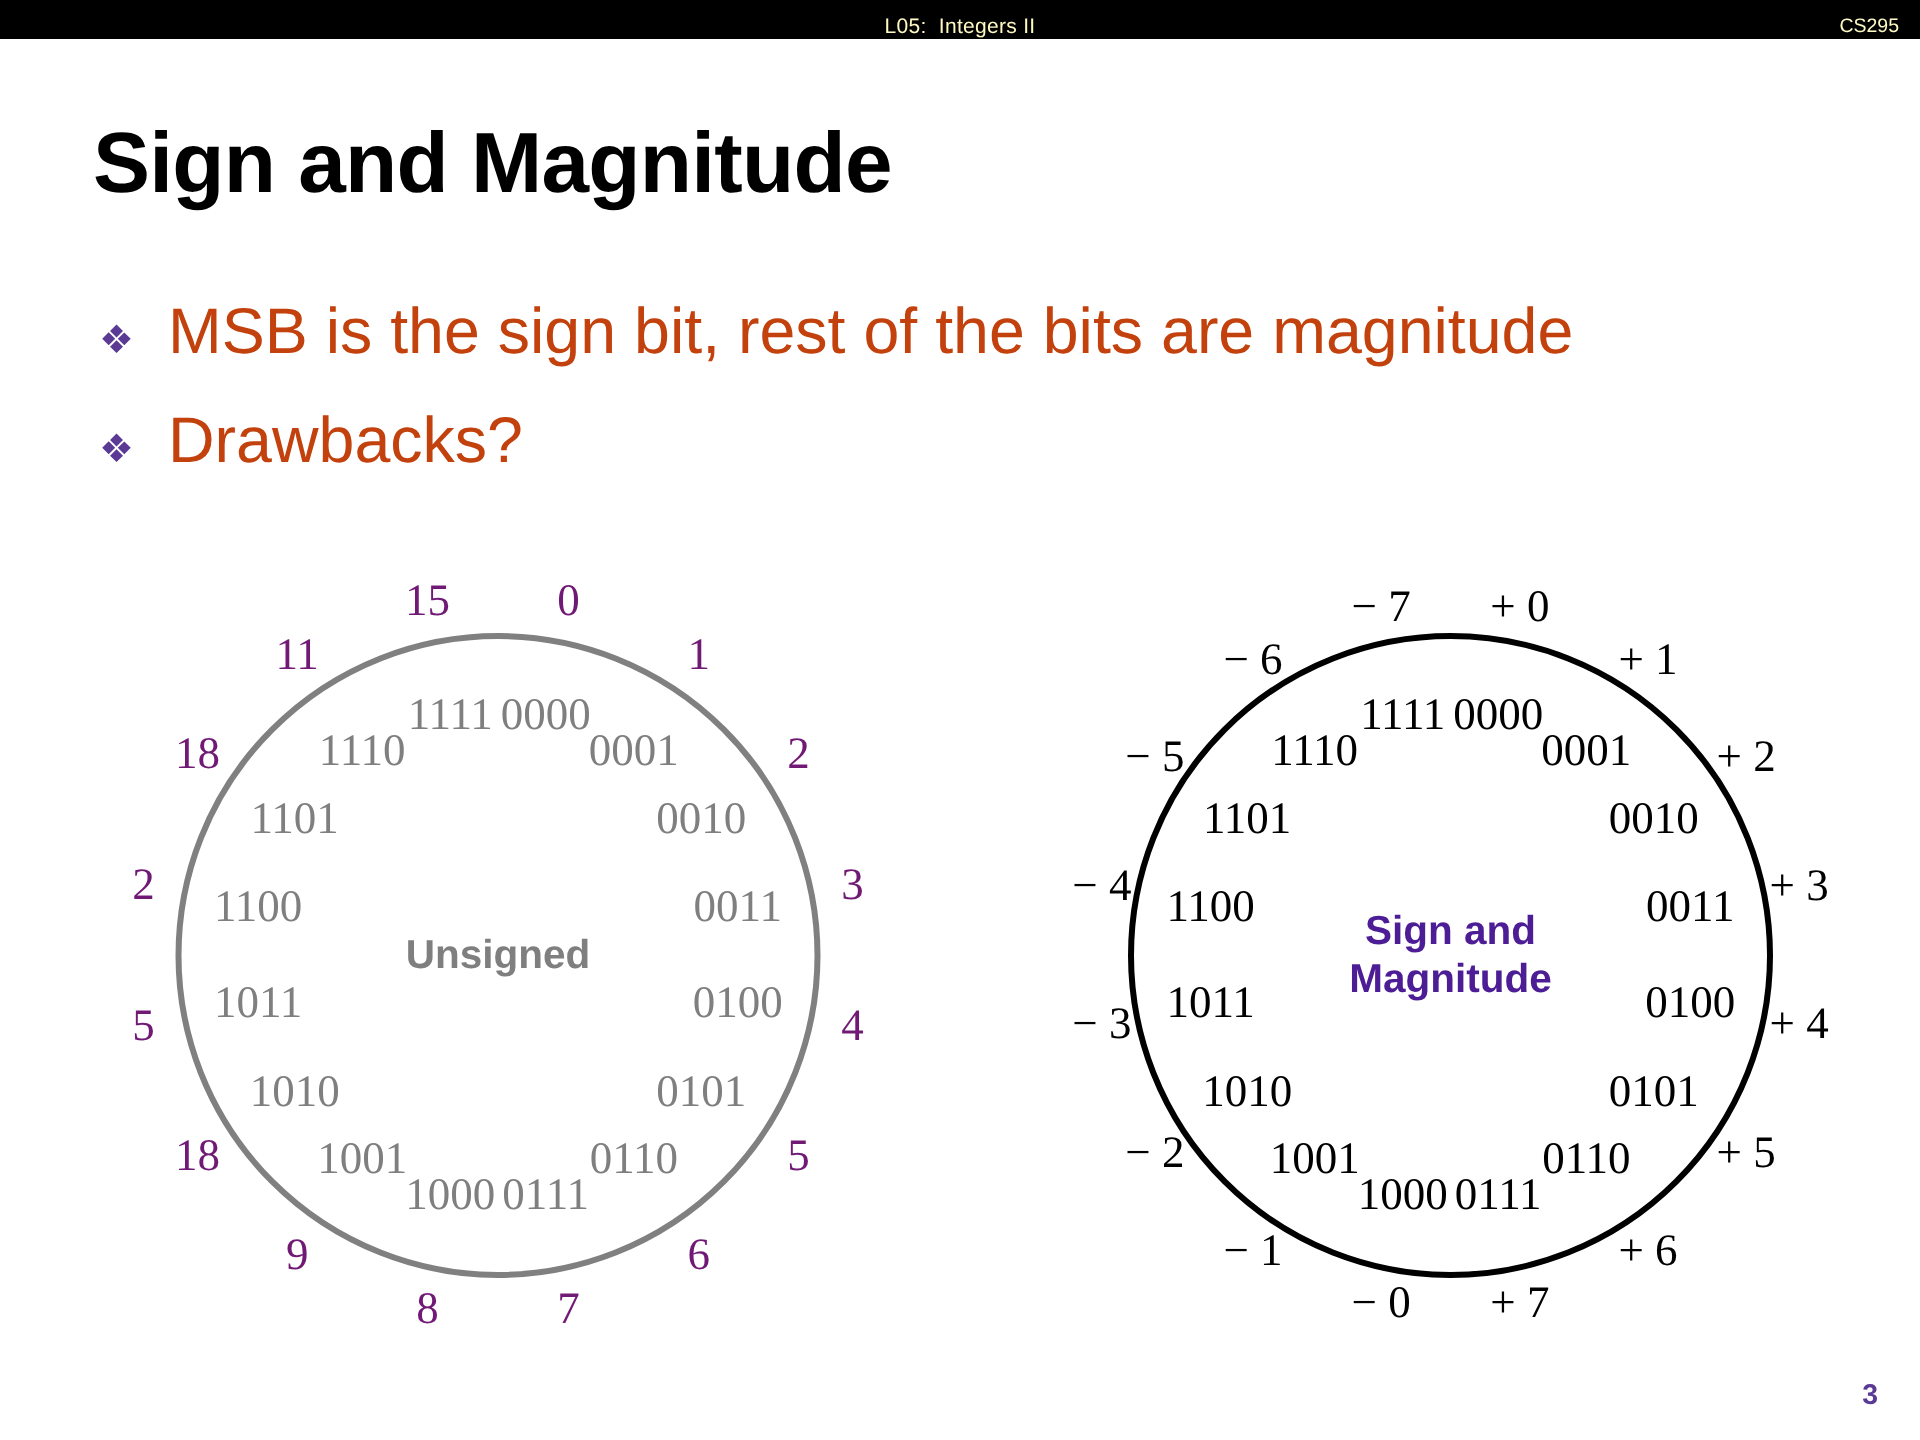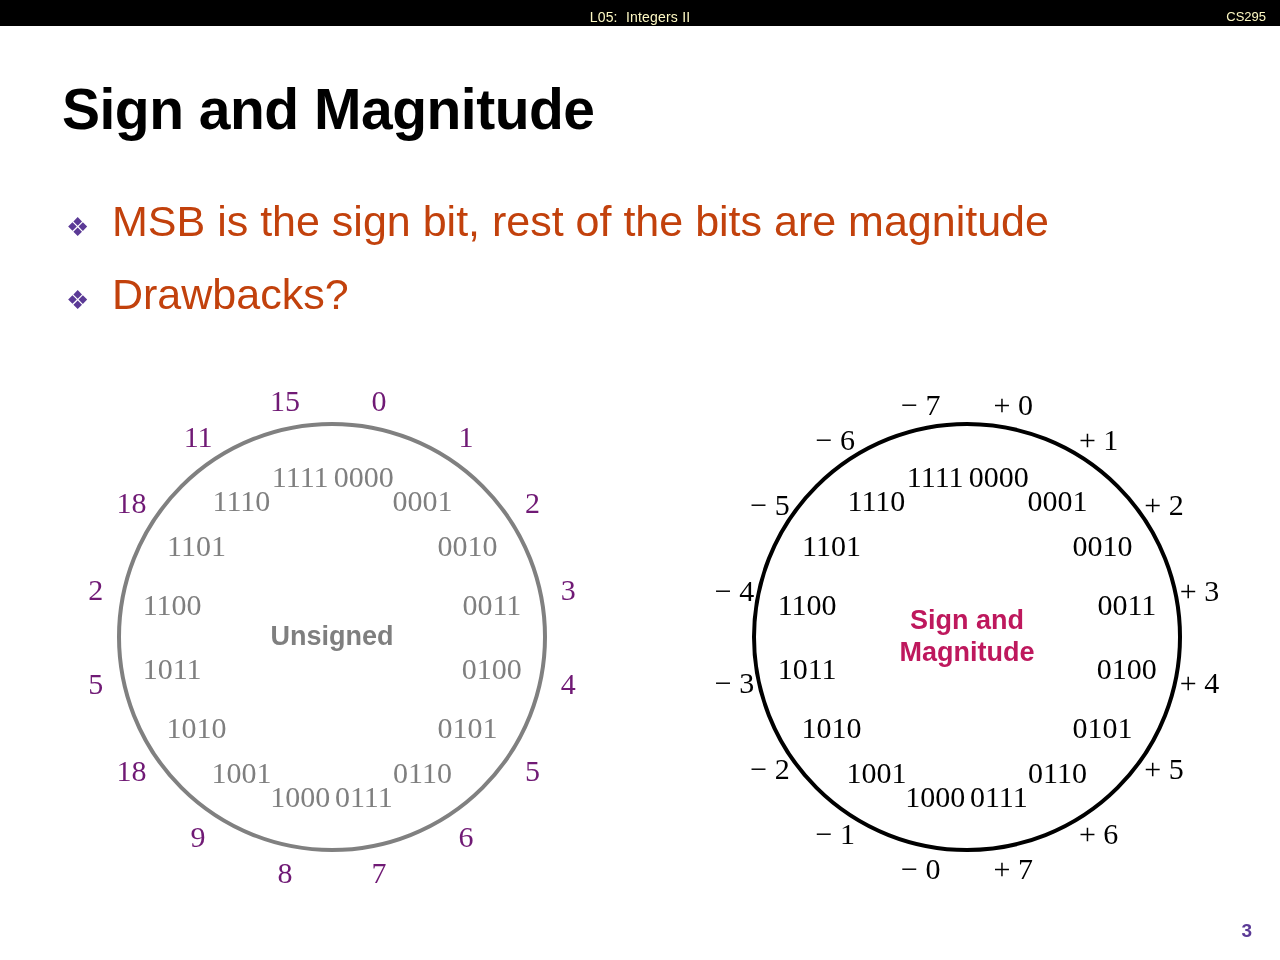--- a/index.html
+++ b/index.html
@@ -90,21 +90,21 @@
     position:absolute;
     transform:translate(-50%,-50%);
     text-align:center;
     font-family:"Liberation Sans", sans-serif;
     font-weight:bold;
     font-size:27px;
     line-height:1.18;
     white-space:pre-line;
   }
   .center-gray{color:#7f7f7f;}
-  .center-black{color:#be185d;}
+  .center-black{color:#4c1d95;}
 
   
   #page-number{
     position:absolute;right:28px;bottom:18px;
     color:#5b3a96;font-size:19px;font-weight:bold;
   }
 </style>
 </head>
 <body>
 

